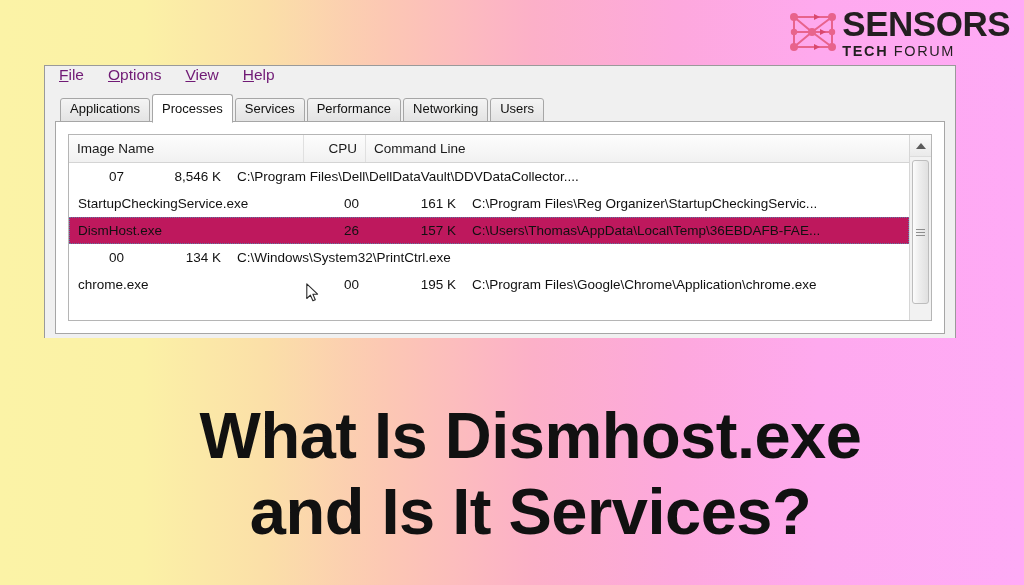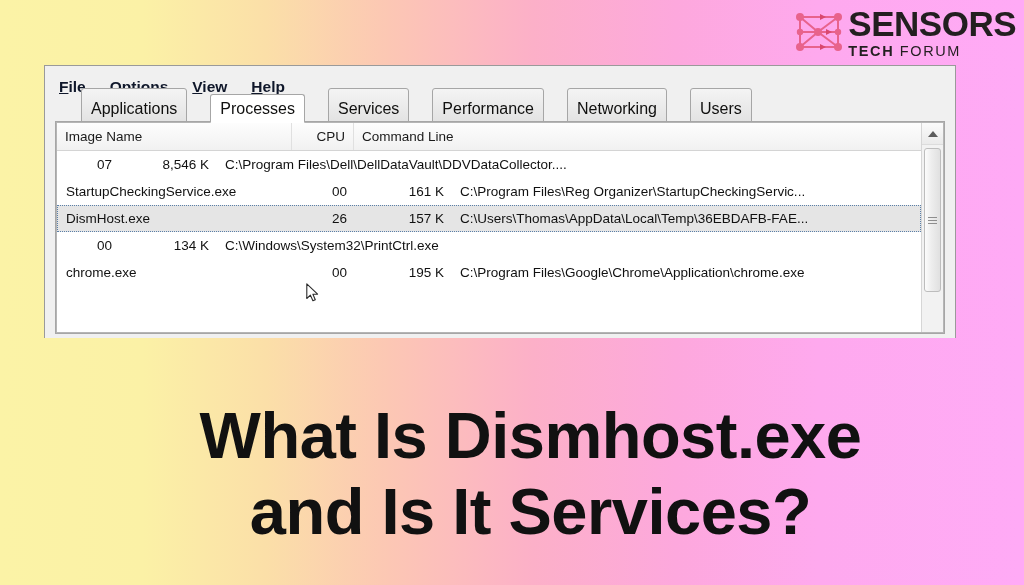--- a/index.html
+++ b/index.html
@@ -20,21 +20,21 @@
         #fda8dd 66%,
         #fea9ee 80%,
         #ffaaf6 100%);
     position: relative;
   }
 
   
   .logo {
     position: absolute;
     top: 6px;
-    right: 8px;
+    right: 14px;
     display: flex;
     align-items: center;
     gap: 0;
   }
   .logo-mark {
     width: 58px;
     height: 48px;
     flex: none;
   }
   .logo-text {
@@ -67,70 +67,68 @@
     background: #f0f0f0;
     border: 1px solid #9a9a9a;
     border-bottom: none;
     box-sizing: border-box;
     overflow: hidden;
   }
 
   .menubar {
     height: 30px;
     display: flex;
-    align-items: flex-end;
+    align-items: flex-start;
     padding-left: 14px;
     gap: 24px;
     background: #f0f0f0;
     font-size: 15.5px;
-    color: #0f172a;
-    font-weight: bold;
+    color: #701a75;
   }
   .menu-item { cursor: default; }
   .menu-item u { text-underline-offset: 1px; }
 
   .tabstrip {
     display: flex;
     align-items: flex-end;
     padding-left: 15px;
     height: 26px;
     position: relative;
     z-index: 2;
     margin-bottom: -1px;
   }
   .tab {
-    font-size: 16px;
+    font-size: 13px;
     color: #10100f;
-    padding: 12px 9px 4px 9px;
+    padding: 2px 9px 4px 9px;
     border: 1px solid #a6a6a6;
     border-bottom: 1px solid #a6a6a6;
     background: linear-gradient(to bottom, #f4f4f4, #e3e3e3);
     margin-right: 2px;
     border-radius: 3px 3px 0 0;
     line-height: 16px;
     white-space: nowrap;
-    margin-left: 21px;
   }
   .tab.active {
     background: #ffffff;
     border-bottom-color: #ffffff;
     padding-top: 6px;
     padding-bottom: 5px;
     margin-bottom: -1px;
     position: relative;
     z-index: 3;
   }
 
   .tabpanel {
     margin: 0 10px;
     height: 213px;
     background: #ffffff;
     border: 1px solid #a6a6a6;
     box-sizing: border-box;
-    padding: 0;
+    padding: 12px;
     position: relative;
   }
 
   .grid-wrap {
     display: flex;
     height: 100%;
     border: 1px solid #b5b5b5;
     background: #fff;
     box-sizing: border-box;
     overflow: hidden;
@@ -168,21 +166,21 @@
   }
   .row .cell {
     display: flex;
     align-items: center;
     box-sizing: border-box;
     padding: 0 8px;
     white-space: nowrap;
     overflow: hidden;
   }
   .row.selected {
-    background: #e5e5e5;
+    background: #be185d;
     border: 1px dotted #5a7fa8;
   }
 
   
   .c-name   { width: 235px; }
   .c-cpu    { width: 62px;  justify-content: flex-end; text-align: right; }
   .c-mem    { width: 97px;  justify-content: flex-end; }
   .c-cmd    { flex: 1 1 auto; min-width: 0; }
 
   .grid-head .c-cpu,

